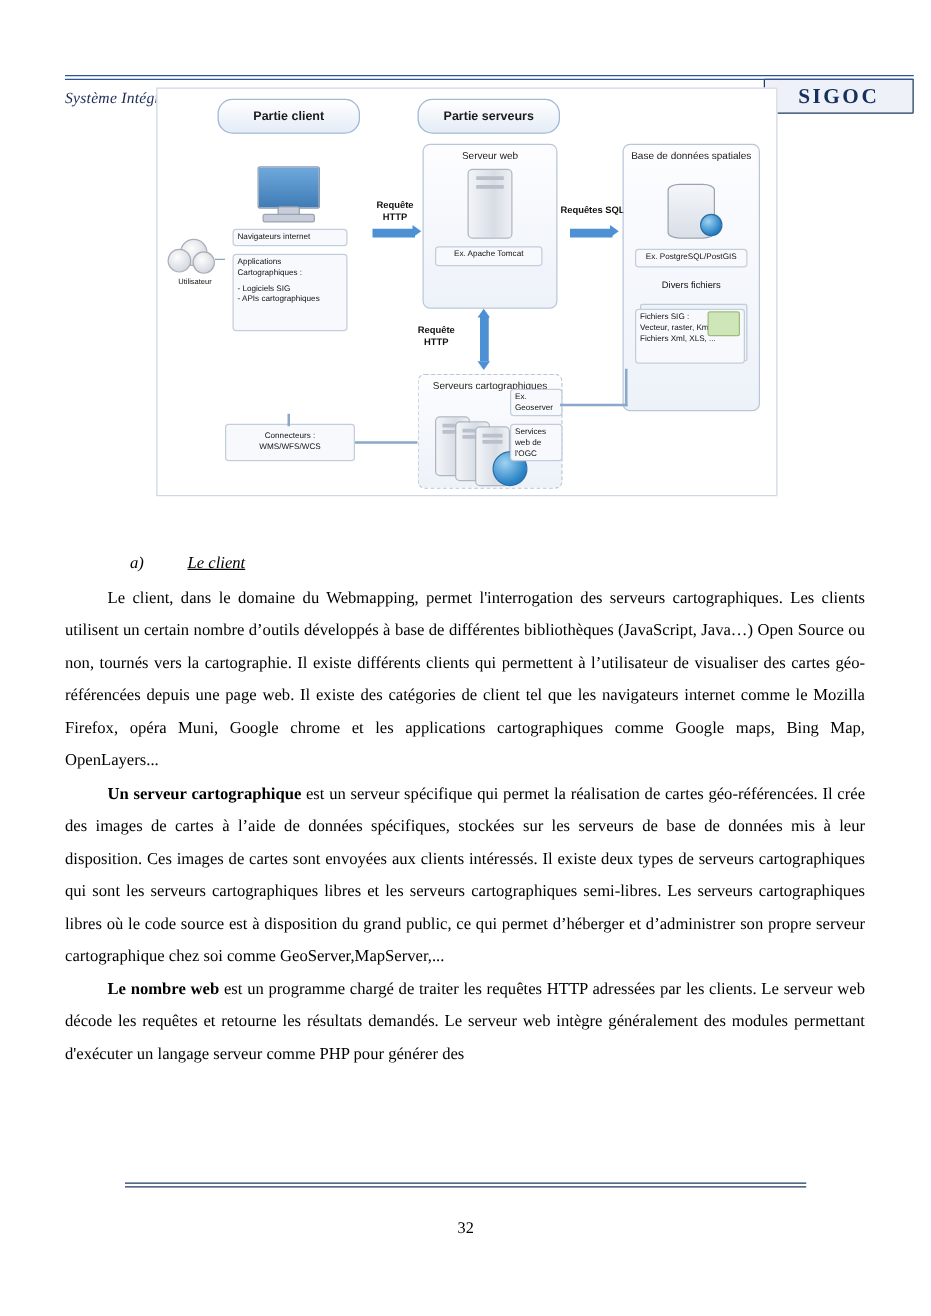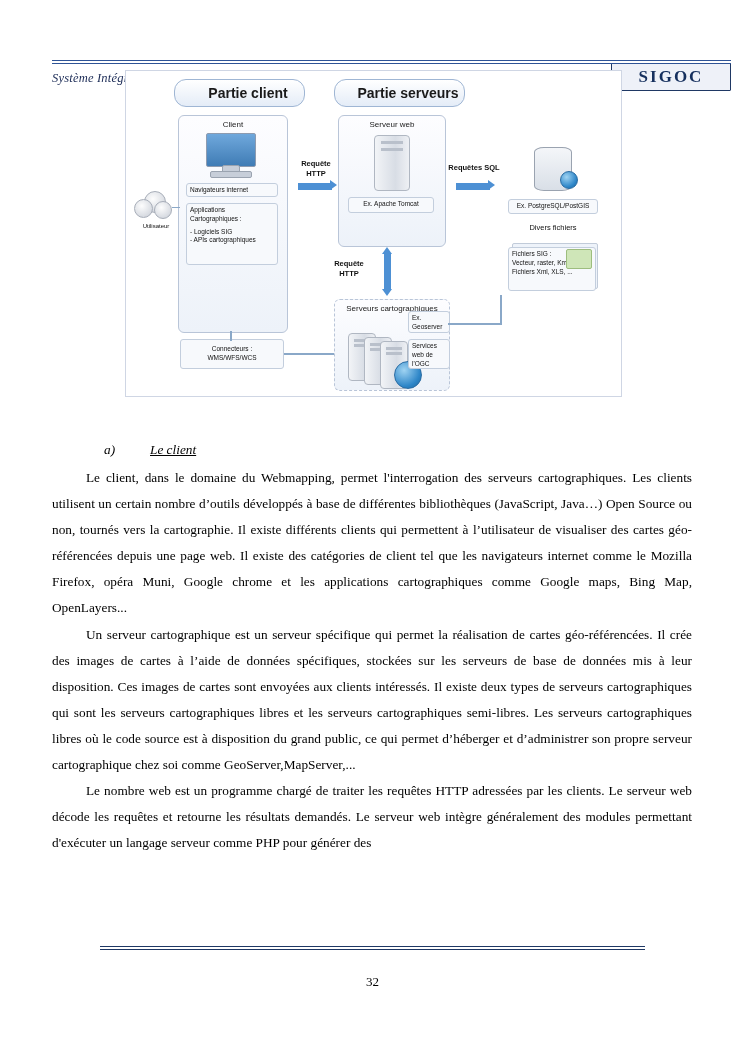--- a/index.html
+++ b/index.html
@@ -95,28 +95,27 @@
     font-weight: bold;
   }
   .fig-caption u { text-decoration: underline; }
 
   
   .d-band {
     position: absolute;
     border: 1px solid #9fb6d4;
     border-radius: 12px;
     background: linear-gradient(#ffffff, #e4ecf7);
-    font-size: 14px;
+    font-size: 10px;
     font-weight: bold;
     color: #1a1a1a;
     display: flex;
     align-items: center;
     justify-content: center;
     font-family: "Liberation Sans", sans-serif;
-    padding-left: 17px;
   }
   .d-box {
     position: absolute;
     border: 1px solid #b9c5d8;
     border-radius: 6px;
     background: linear-gradient(#fdfdff, #edf2f9);
     font-family: "Liberation Sans", sans-serif;
     font-size: 7.5px;
     color: #1a1a1a;
   }
@@ -242,21 +241,21 @@
   .subhead .txt {
     font-style: italic;
     text-decoration: underline;
   }
   p.para {
     margin: 0 0 0 0;
     text-indent: 34px;
     text-align: justify;
   }
   p.para.tight { margin-top: 2px; }
-  b { font-weight: normal; margin-top: 36px; }
+  b { font-weight: bold; margin-top: 36px; }
 
   
   .footer-rule {
     position: absolute;
     left: 100px;
     width: 545px;
     top: 946px;
     border-top: 1.2px solid #1f3864;
   }
   .footer-rule.second {
@@ -284,23 +283,20 @@
     </div>
   </div>
   <div class="header-rule"></div>
   <div class="header-rule thin"></div>
 
   <div class="figure-wrap">
 
     <div class="d-band" style="left:48px; top:8px; width:112px; height:26px;">Partie client</div>
     <div class="d-band" style="left:208px; top:8px; width:112px; height:26px;">Partie serveurs</div>
 
-    <div class="d-box" style="left:52px; top:44px; width:108px; height:216px;">
-      <span class="ttl">Client</span>
-    </div>
 
     <div class="screen" style="left:80px; top:62px; width:48px; height:32px;"></div>
     <div class="screen-base" style="left:96px; top:94px; width:16px; height:6px;"></div>
     <div class="screen-base" style="left:84px; top:100px; width:40px; height:5px;"></div>
 
     <div class="d-inner" style="left:60px; top:112px; width:92px; height:14px;">Navigateurs internet</div>
     <div class="d-inner" style="left:60px; top:132px; width:92px; height:62px;">
       <div>Applications Cartographiques :</div>
       <div style="margin-top:4px">- Logiciels SIG</div>
       <div>- APIs cartographiques</div>
@@ -319,20 +315,23 @@
     <div class="d-inner" style="left:222px; top:126px; width:86px; height:16px; text-align:center;">Ex. Apache Tomcat</div>
 
     <div class="d-arrow-h" style="left:172px; top:112px; width:34px; height:7px;"></div>
     <div class="tri-r" style="left:204px; top:109px;"></div>
     <div class="d-label" style="left:162px; top:88px; width:56px; text-align:center; font-weight:bold; font-size:7.5px;">Requête<br>HTTP</div>
 
     <div class="d-arrow-h" style="left:330px; top:112px; width:34px; height:7px;"></div>
     <div class="tri-r" style="left:362px; top:109px;"></div>
     <div class="d-label" style="left:318px; top:92px; width:60px; text-align:center; font-weight:bold; font-size:7.5px;">Requêtes SQL</div>
 
+    <div class="d-box" style="left:372px; top:44px; width:108px; height:212px;">
+      <span class="ttl" style="line-height:1.25">Base de données spatiales</span>
+    </div>
     <div class="db-cyl" style="left:408px; top:76px; width:36px; height:42px;"></div>
     <div class="globe" style="left:434px; top:100px; width:16px; height:16px;"></div>
     <div class="d-inner" style="left:382px; top:128px; width:90px; height:15px; text-align:center;">Ex. PostgreSQL/PostGIS</div>
     <div class="d-label" style="left:382px; top:152px; width:90px; text-align:center; font-size:7.5px;">Divers fichiers</div>
 
     <div class="stack-sheet" style="left:386px; top:172px; width:84px; height:44px;"></div>
     <div class="d-inner" style="left:382px; top:176px; width:88px; height:44px;">
       <div>Fichiers SIG :</div>
       <div>Vecteur, raster, Kml, ...</div>
       <div>Fichiers Xml, XLS, ...</div>

